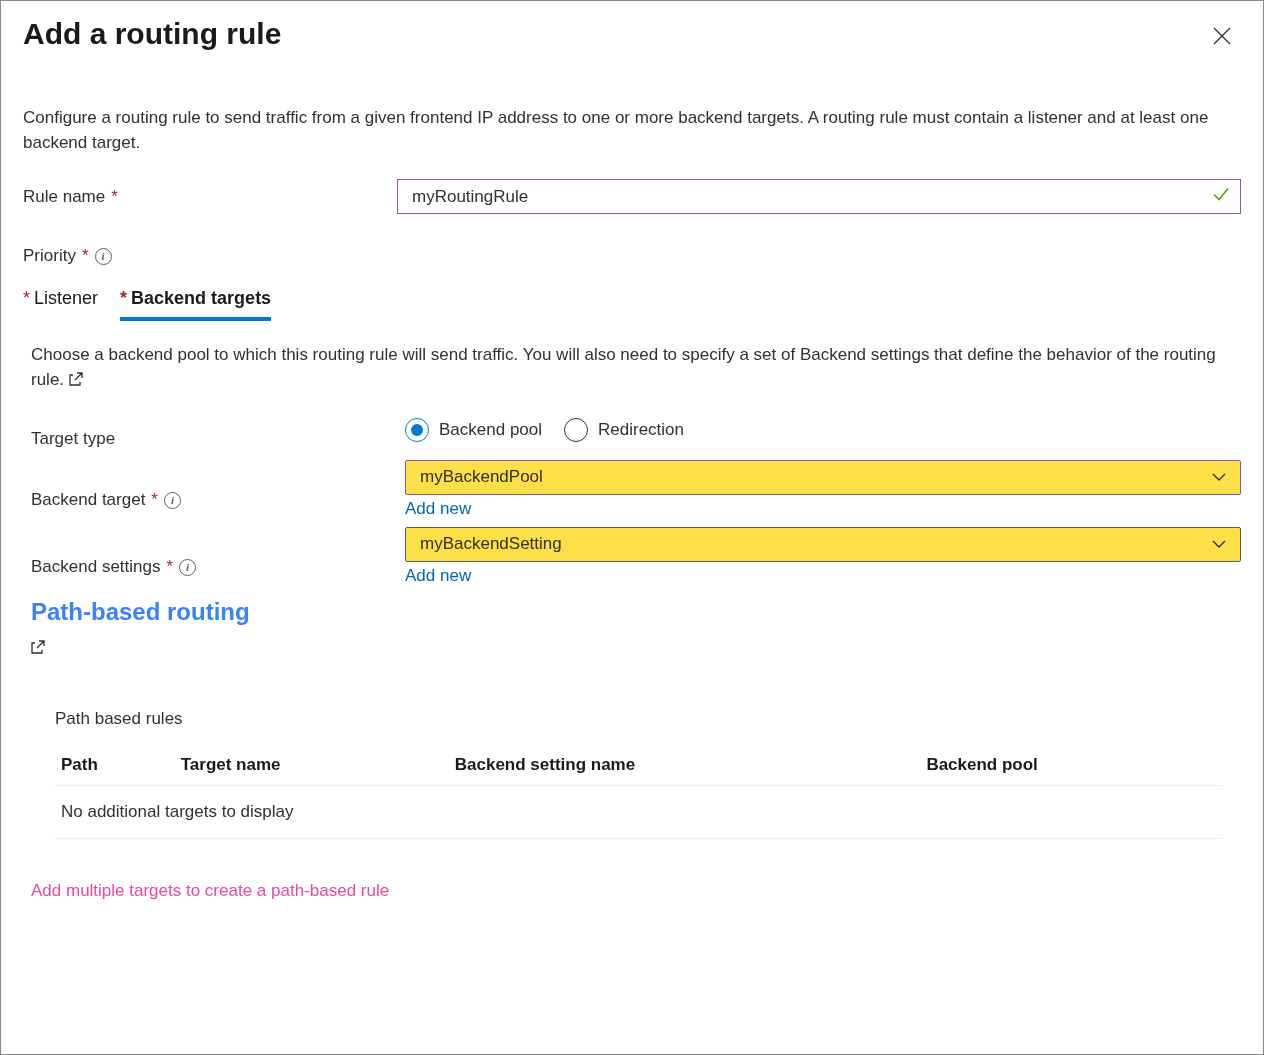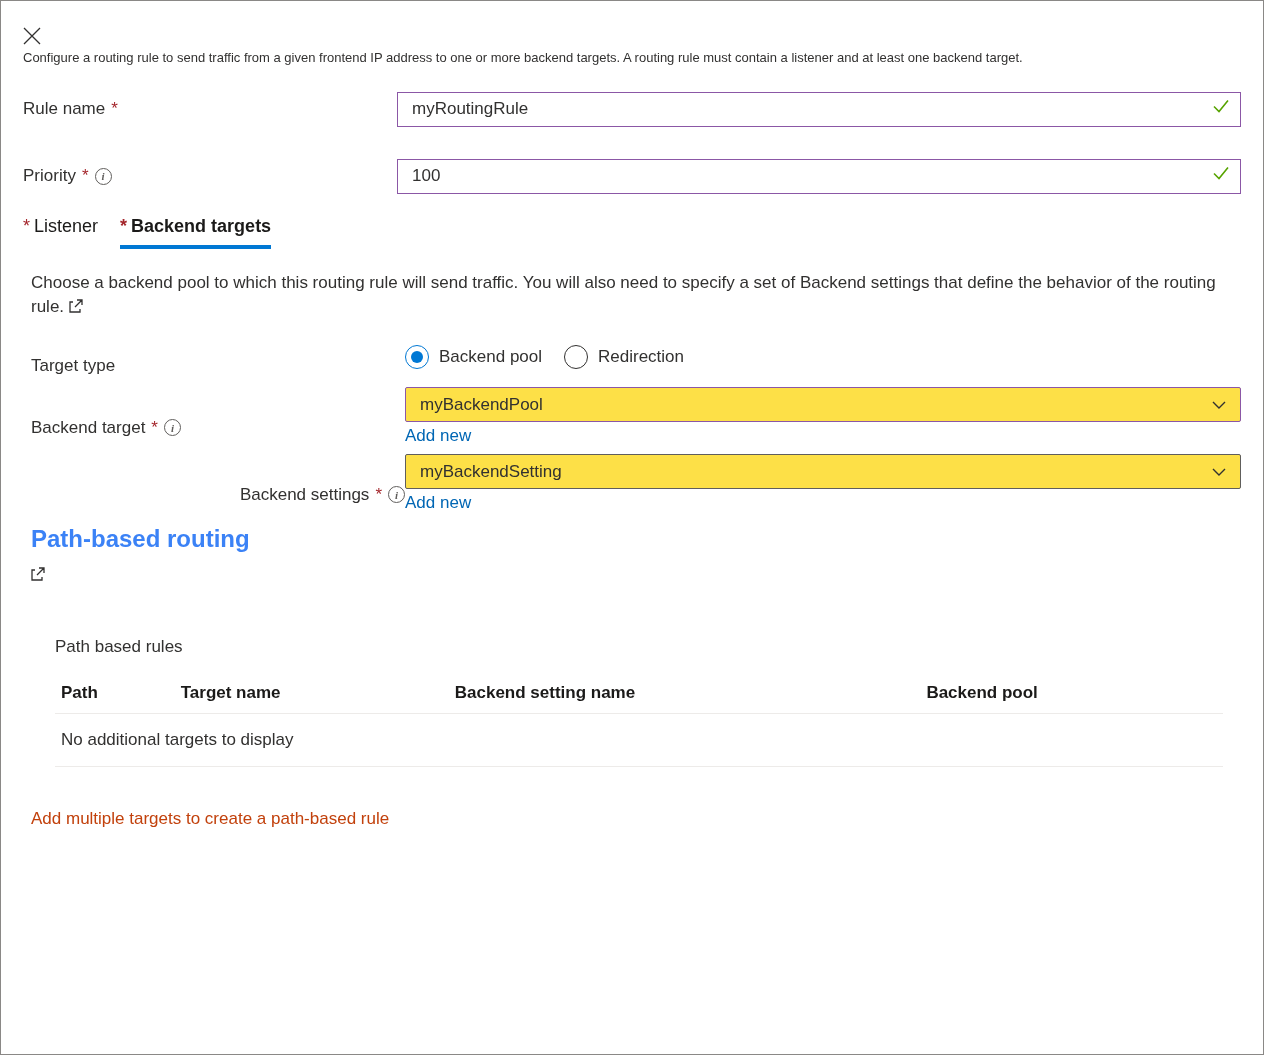--- a/index.html
+++ b/index.html
@@ -28,21 +28,21 @@
   }
   .close-btn {
     font-size: 22px;
     color: #323130;
     cursor: pointer;
     margin-top: 10px;
     margin-right: 10px;
     line-height: 1;
   }
   .descr {
-    font-size: 13px;
+    font-size: 17px;
     color: #323130;
     margin-bottom: 24px;
     line-height: 1.45;
   }
   .form-row {
     display: flex;
     align-items: center;
     margin-bottom: 32px;
   }
   .row-priority { margin-bottom: 18px; }
@@ -189,29 +189,30 @@
     padding: 10px 6px;
     border-bottom: 1px solid #edebe9;
   }
   tbody td {
     padding: 16px 6px;
     border-bottom: 1px solid #edebe9;
     color: #323130;
   }
   .bottom-link {
     margin: 42px 0 0 8px;
-    color: #c2410c;
+    color: #ec4899;
     font-size: 17px;
     cursor: pointer;
   }
 </style>
 </head>
 <body>
 
 <div class="header">
+  <h1>Add a routing rule</h1>
   <div class="close-btn">
     <svg width="18" height="18" viewBox="0 0 18 18">
         <path d="M1 1 L17 17 M17 1 L1 17" stroke="#323130" stroke-width="1.3" fill="none"></path>
       </svg>
   </div>
 </div>
 
 <div class="descr">Configure a routing rule to send traffic from a given frontend IP address to one or more backend targets. A routing rule must contain a listener and at least one backend target.</div>
 
 <div class="form-row">
@@ -227,28 +228,20 @@
         </svg>
     </span>
   </div>
 </div>
 
 <div class="form-row row-priority">
   <div class="label-col">
     <span>Priority</span>
     <span class="req">*</span>
     <span class="info-icon">i</span>
-  </div>
-  <div class="input-col input-wrap">
-    <input class="text-input" type="text" value="100" style="">
-    <span class="check-icon">
-      <svg width="20" height="20" viewBox="0 0 20 20">
-          <path d="M3 10 L8 15 L17 4" stroke="#57a300" stroke-width="1.6" fill="none"></path>
-        </svg>
-    </span>
   </div>
 </div>
 
 <div class="tabs">
   <div class="tab">
     <span class="req">*</span>
     <span>Listener</span>
   </div>
   <div class="tab active">
     <span class="req">*</span>
@@ -300,21 +293,21 @@
           <svg width="14" height="10" viewBox="0 0 14 10">
               <path d="M1 2 L7 8 L13 2" stroke="#323130" stroke-width="1.4" fill="none"></path>
             </svg>
         </span>
       </div>
       <a class="link">Add new</a>
     </div>
   </div>
 
   <div class="form-row form-row-double" style="margin-bottom:8px;">
-    <div class="label-col" style="margin-top:22px;justify-content:flex-end;">
+    <div class="label-col" style="margin-top:22px;">
       <span>Backend settings</span>
       <span class="req">*</span>
       <span class="info-icon">i</span>
     </div>
     <div class="input-col select-group">
       <div class="select">
         <span>myBackendSetting</span>
         <span class="chevron">
           <svg width="14" height="10" viewBox="0 0 14 10">
               <path d="M1 2 L7 8 L13 2" stroke="#323130" stroke-width="1.4" fill="none"></path>

